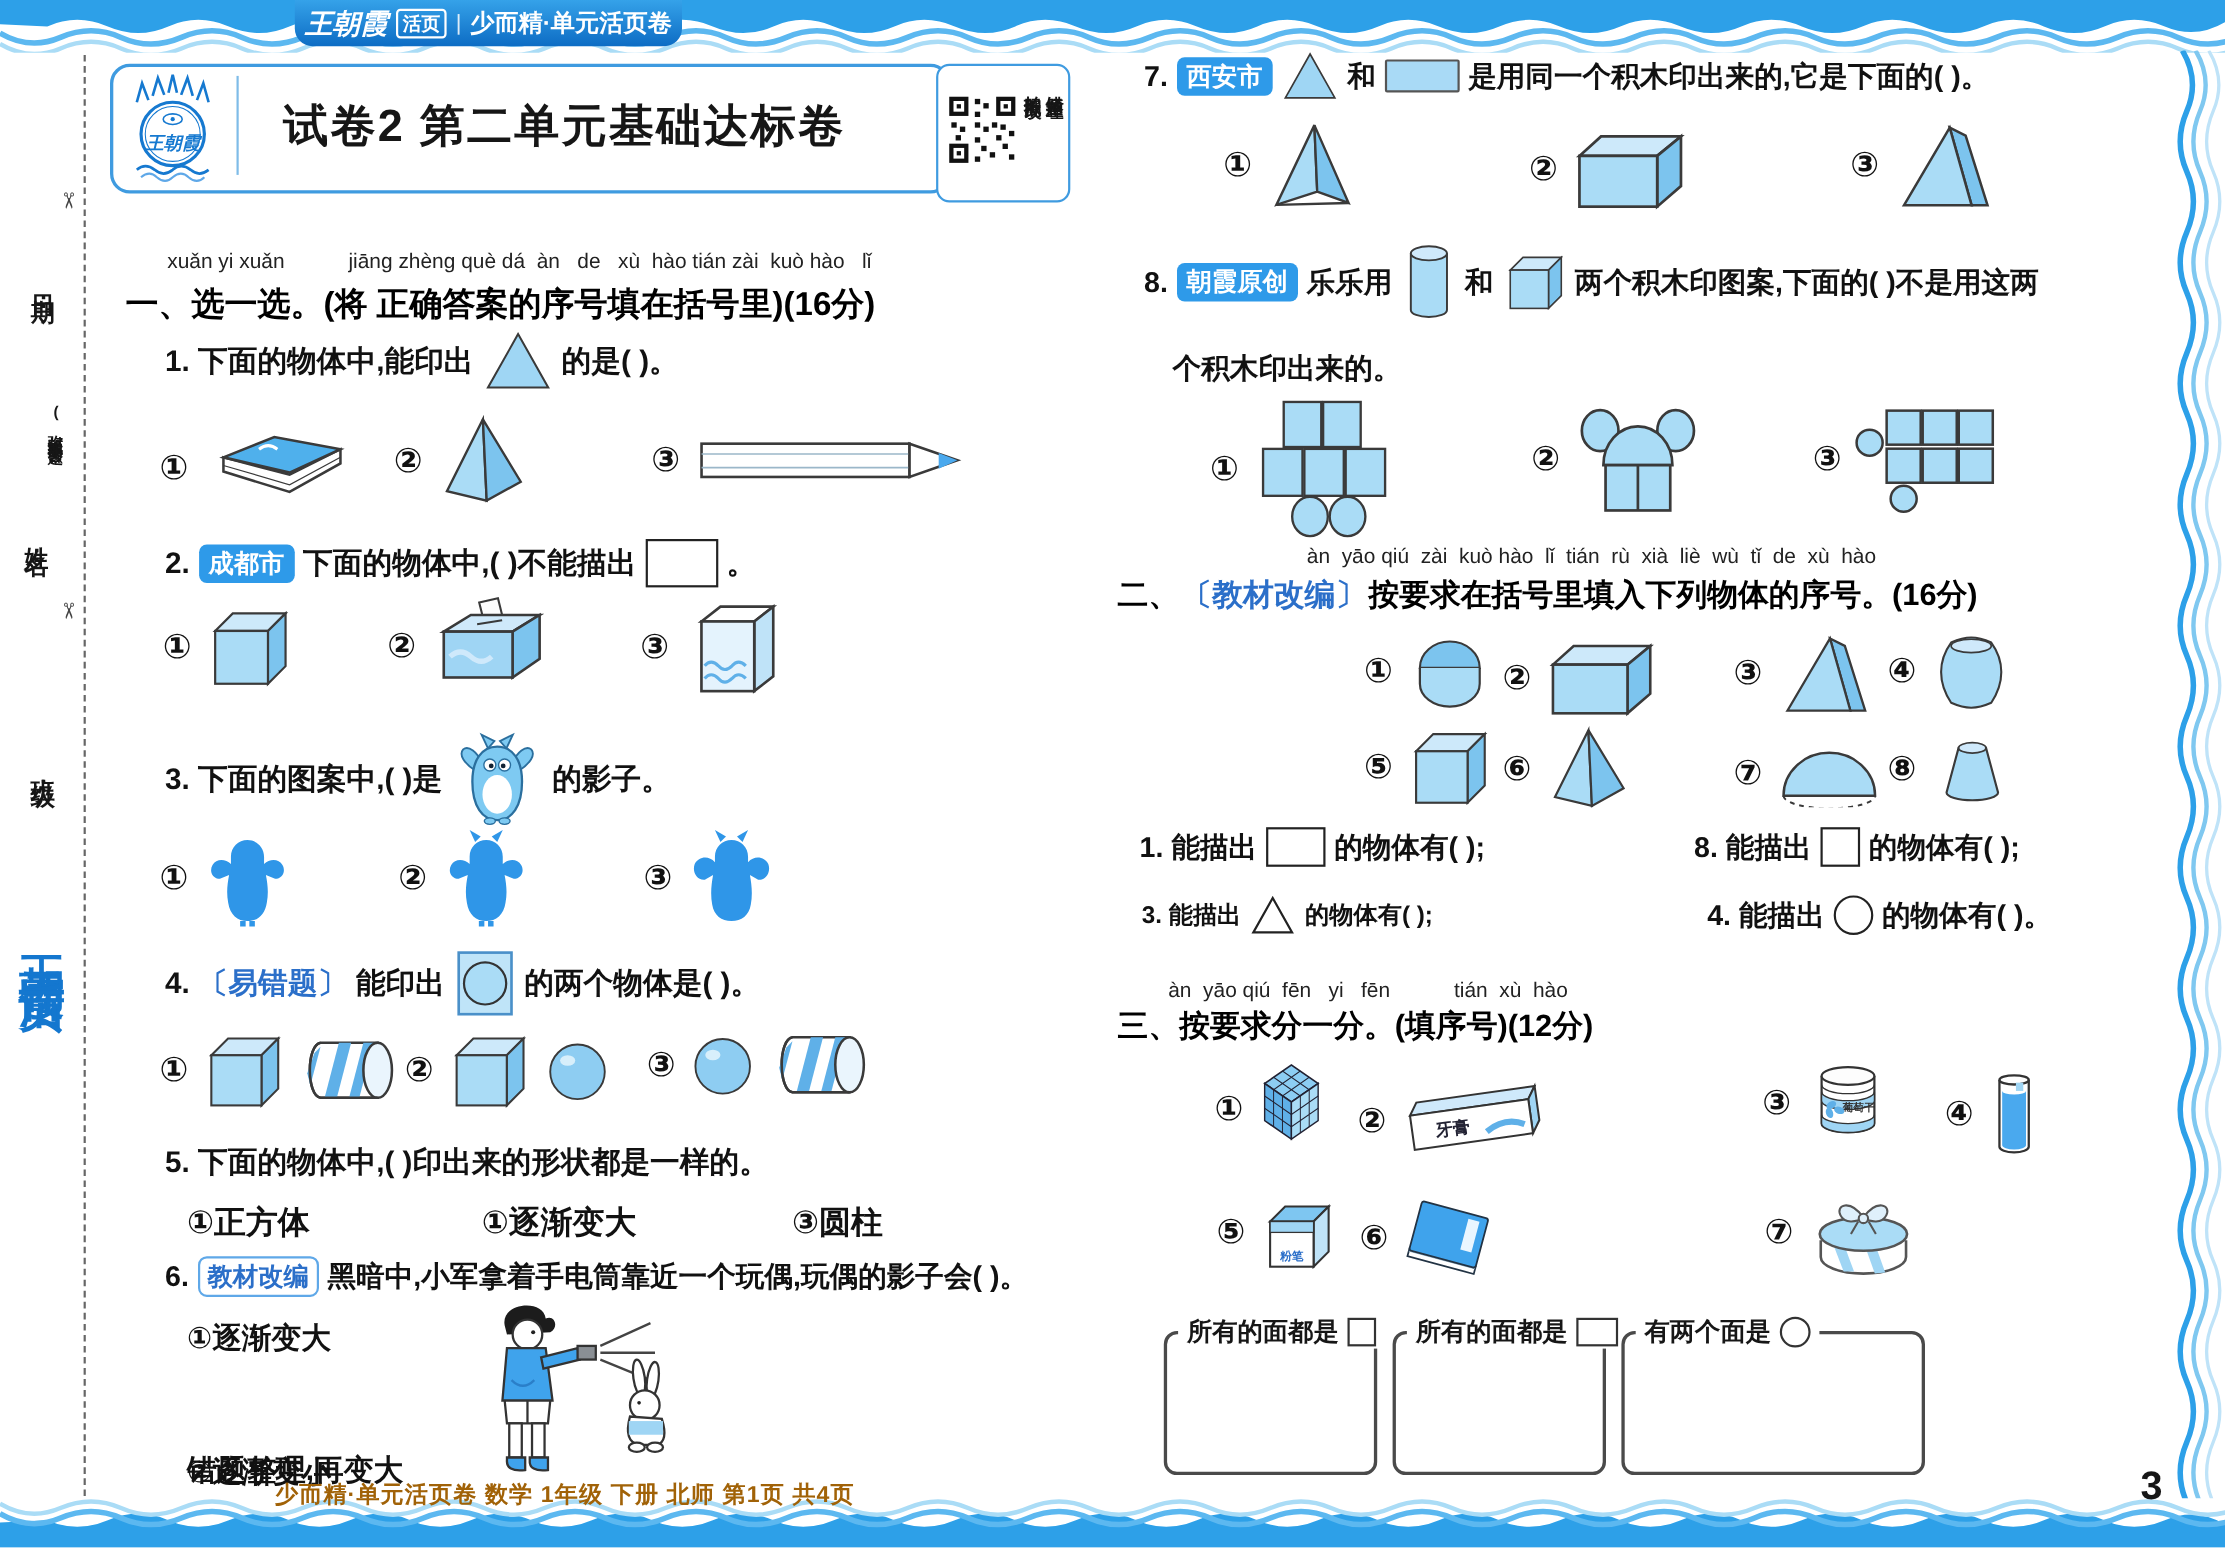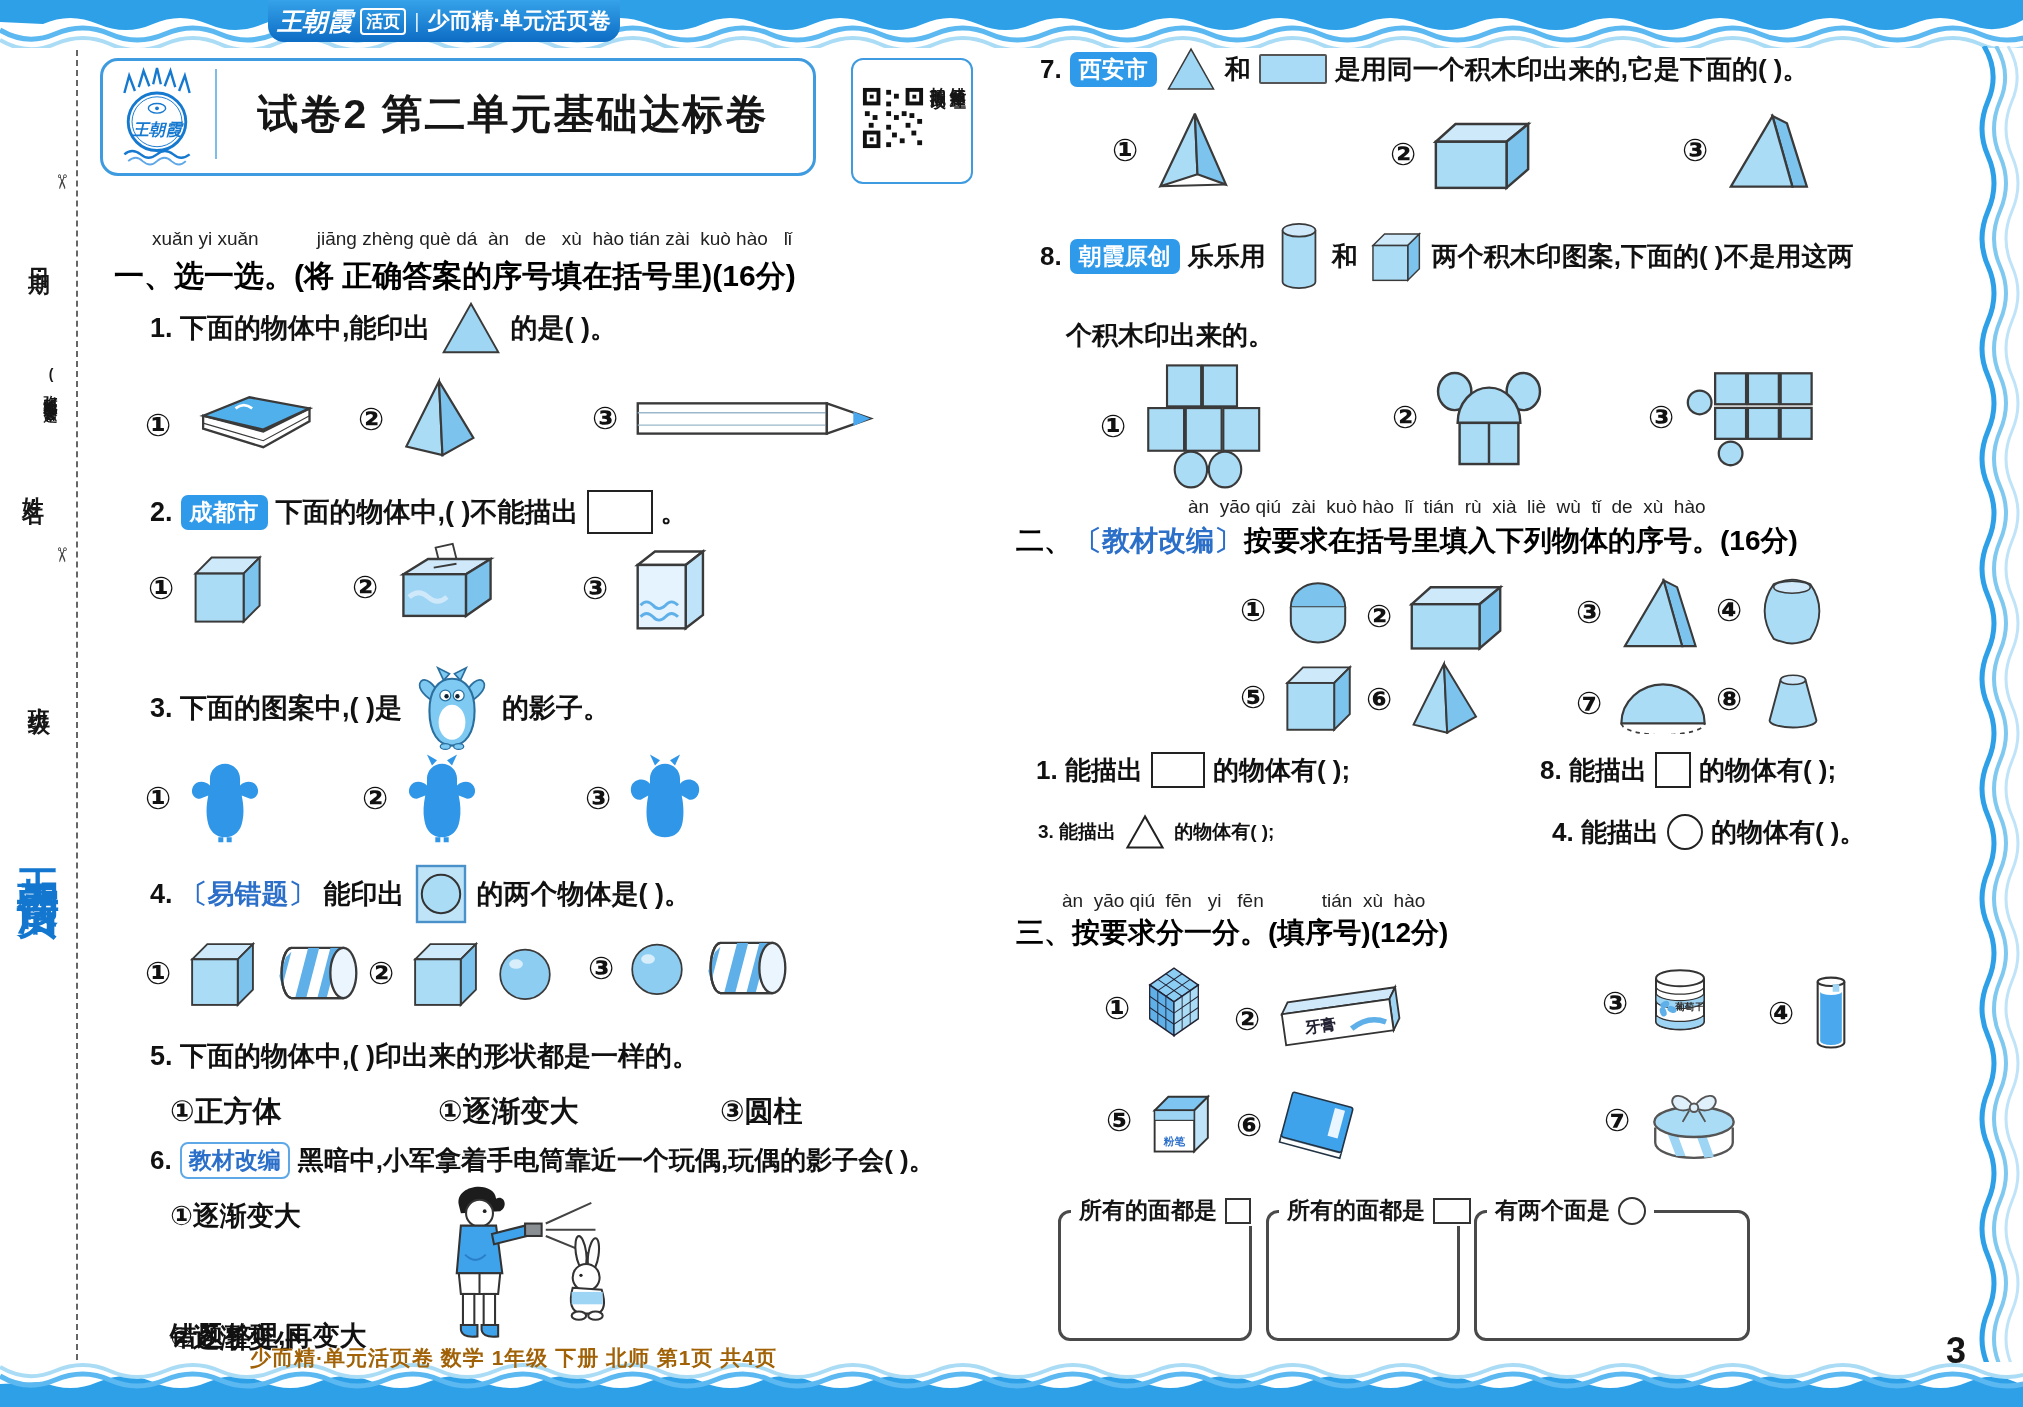--- a/index.html
+++ b/index.html
@@ -24,21 +24,21 @@
   .g-sq{display:inline-block;width:32px;height:32px;border:2px solid #222;background:#fff;}
   .g-circ{display:inline-block;width:32px;height:32px;border:2px solid #222;border-radius:50%;background:#fff;}
   .g-sq-s{display:inline-block;width:22px;height:22px;border:2px solid #333;background:#fff;}
   .g-rect-s{display:inline-block;width:34px;height:22px;border:2px solid #333;background:#fff;}
   .g-circ-s{display:inline-block;width:24px;height:24px;border:2px solid #333;border-radius:50%;background:#fff;}
   .vert{writing-mode:vertical-rl;text-orientation:upright;letter-spacing:5px;font-weight:700;}
   .footer{position:absolute;font-size:21px;font-weight:700;color:#a16207;letter-spacing:1px;}
   .ansbox{position:absolute;border:3px solid #4a4a4a;border-radius:12px;background:#fff;}
   .ansbox .lbl{position:absolute;top:-18px;left:10px;background:#fff;padding:0 8px;display:flex;
                align-items:center;gap:8px;font-size:23px;font-weight:700;white-space:nowrap;}
-  .titlebox{position:absolute;left:100px;top:58px;width:710px;height:112px;border:3px solid #3f9be0;border-radius:18px;background:#fff;}
+  .titlebox{position:absolute;left:100px;top:58px;width:710px;height:112px;border:3px solid #3f9be0;border-radius:18px;background:#fff;padding-left:48px;}
   .qrbox{position:absolute;left:851px;top:58px;width:118px;height:122px;border:2px solid #3f9be0;border-radius:12px;background:#fff;}
   .banner{position:absolute;left:268px;top:0;width:352px;height:42px;border-radius:0 0 16px 16px;
           background:linear-gradient(#35a2e9,#0d6cc4);display:flex;align-items:center;justify-content:center;
           gap:8px;color:#fff;}
   .cutmark{position:absolute;font-size:20px;color:#444;transform:rotate(90deg);}
   svg text{font-family:"Liberation Sans","DejaVu Sans",sans-serif;}
 </style>
 </head>
 <body>
 
@@ -642,21 +642,21 @@
 <div class="row" style="left:1036px;top:752px;font-size:26px">
   <span>1. 能描出</span>
   <span class="g-rect"></span>
   <span>的物体有(          );</span>
 </div>
 <div class="row" style="left:1540px;top:752px;font-size:26px">
   <span>8. 能描出</span>
   <span class="g-sq"></span>
   <span>的物体有(          );</span>
 </div>
-<div class="row" style="left:1038px;top:814px;font-size:19px">
+<div class="row" style="left:1038px;top:814px;font-size:22px">
   <span>3. 能描出</span>
   <svg width="42" height="36" viewBox="0 0 100 90">
         <use href="#triOut"></use>
       </svg>
   <span>的物体有(          );</span>
 </div>
 <div class="row" style="left:1552px;top:814px;font-size:26px">
   <span>4. 能描出</span>
   <span class="g-circ"></span>
   <span>的物体有(          )。</span>

